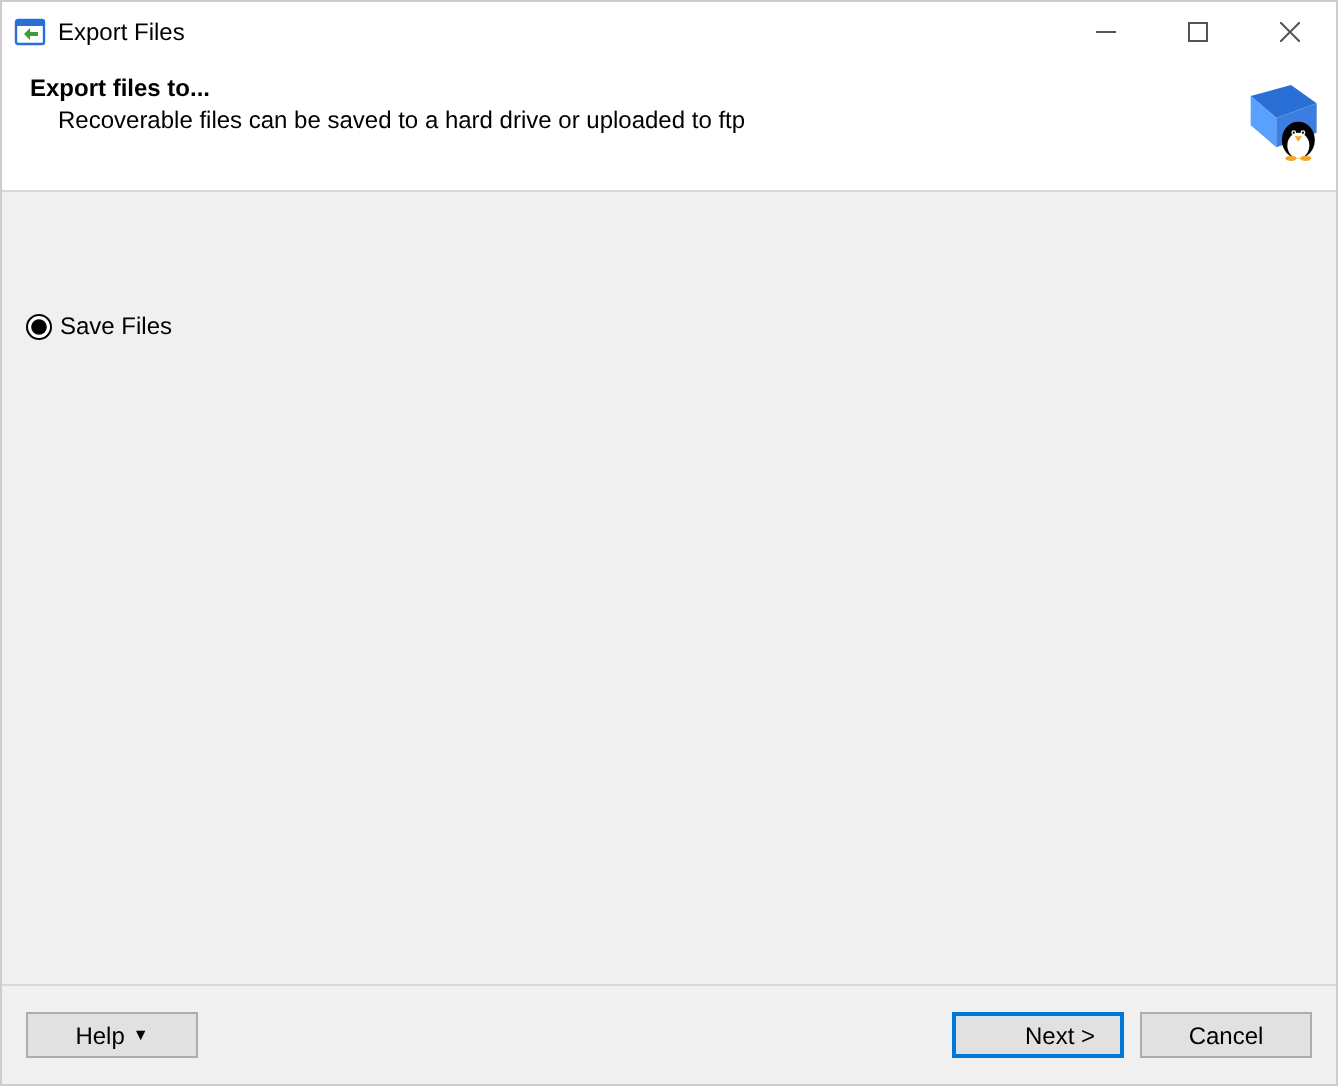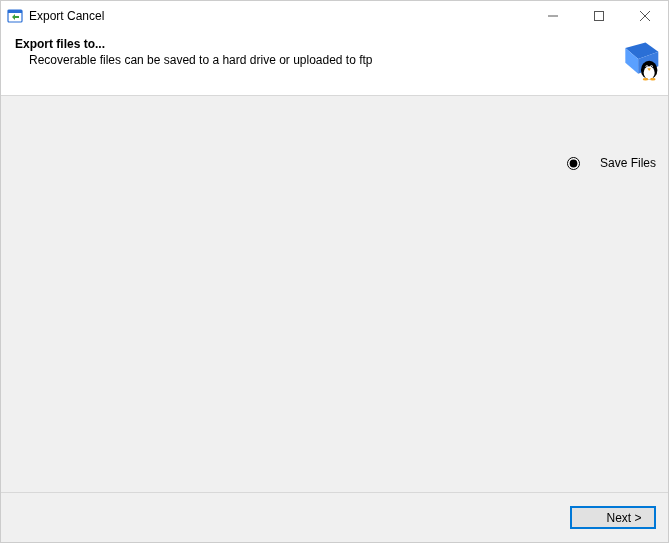--- a/index.html
+++ b/index.html
@@ -70,23 +70,22 @@
     }
     
     .content {
       flex: 1;
       background: #f0f0f0;
       padding: 60px 12px 12px 12px;
     }
     .radio-row {
       display: flex;
       align-items: center;
-      gap: 20px;
-      font-size: 12px;
-      justify-content: flex-end;
+      gap: 4px;
+      font-size: 12px;
     }
     .radio-row input[type=radio] {
       width: 13px; height: 13px;
       accent-color: #000;
     }
     
     .footer {
       height: 50px;
       background: #f0f0f0;
       border-top: 1px solid #d8d8d8;
@@ -127,21 +126,21 @@
 <body>
 
 <div class="titlebar">
   <span class="app-icon">
     <svg viewBox="0 0 16 16" width="16" height="16">
       <rect x="1" y="2" width="14" height="12" rx="1" fill="#fff" stroke="#2a6fd6" stroke-width="1.2"></rect>
       <rect x="1" y="2" width="14" height="3" fill="#2a6fd6"></rect>
       <path d="M5 9 L8 6 L8 8 L12 8 L12 10 L8 10 L8 12 Z" fill="#3b9e3b"></path>
     </svg>
   </span>
-  <span class="title-text">Export Cancel</span>
+  <span class="title-text">Export Files</span>
   <span class="spacer"></span>
   <div class="win-controls">
     <button class="win-btn" aria-label="minimize">
       <svg width="10" height="10" viewBox="0 0 10 10">
           <line x1="0" y1="5" x2="10" y2="5" stroke="currentColor" stroke-width="1"></line>
         </svg>
     </button>
     <button class="win-btn" aria-label="maximize">
       <svg width="10" height="10" viewBox="0 0 10 10">
           <rect x="0.5" y="0.5" width="9" height="9" fill="none" stroke="currentColor" stroke-width="1"></rect>
@@ -180,17 +179,24 @@
 </div>
 
 <div class="content">
   <label class="radio-row">
     <input type="radio" name="exportmode" checked="" style="">
     <span>Save Files</span>
   </label>
 </div>
 
 <div class="footer">
+  <button class="btn help">
+    <span>Help</span>
+    <span class="dropdown-caret">▼</span>
+  </button>
   <span class="spacer"></span>
   <button class="btn primary">
     <span>Next &gt;</span>
   </button>
+  <button class="btn">
+    <span>Cancel</span>
+  </button>
 </div>
 
 </body></html>

